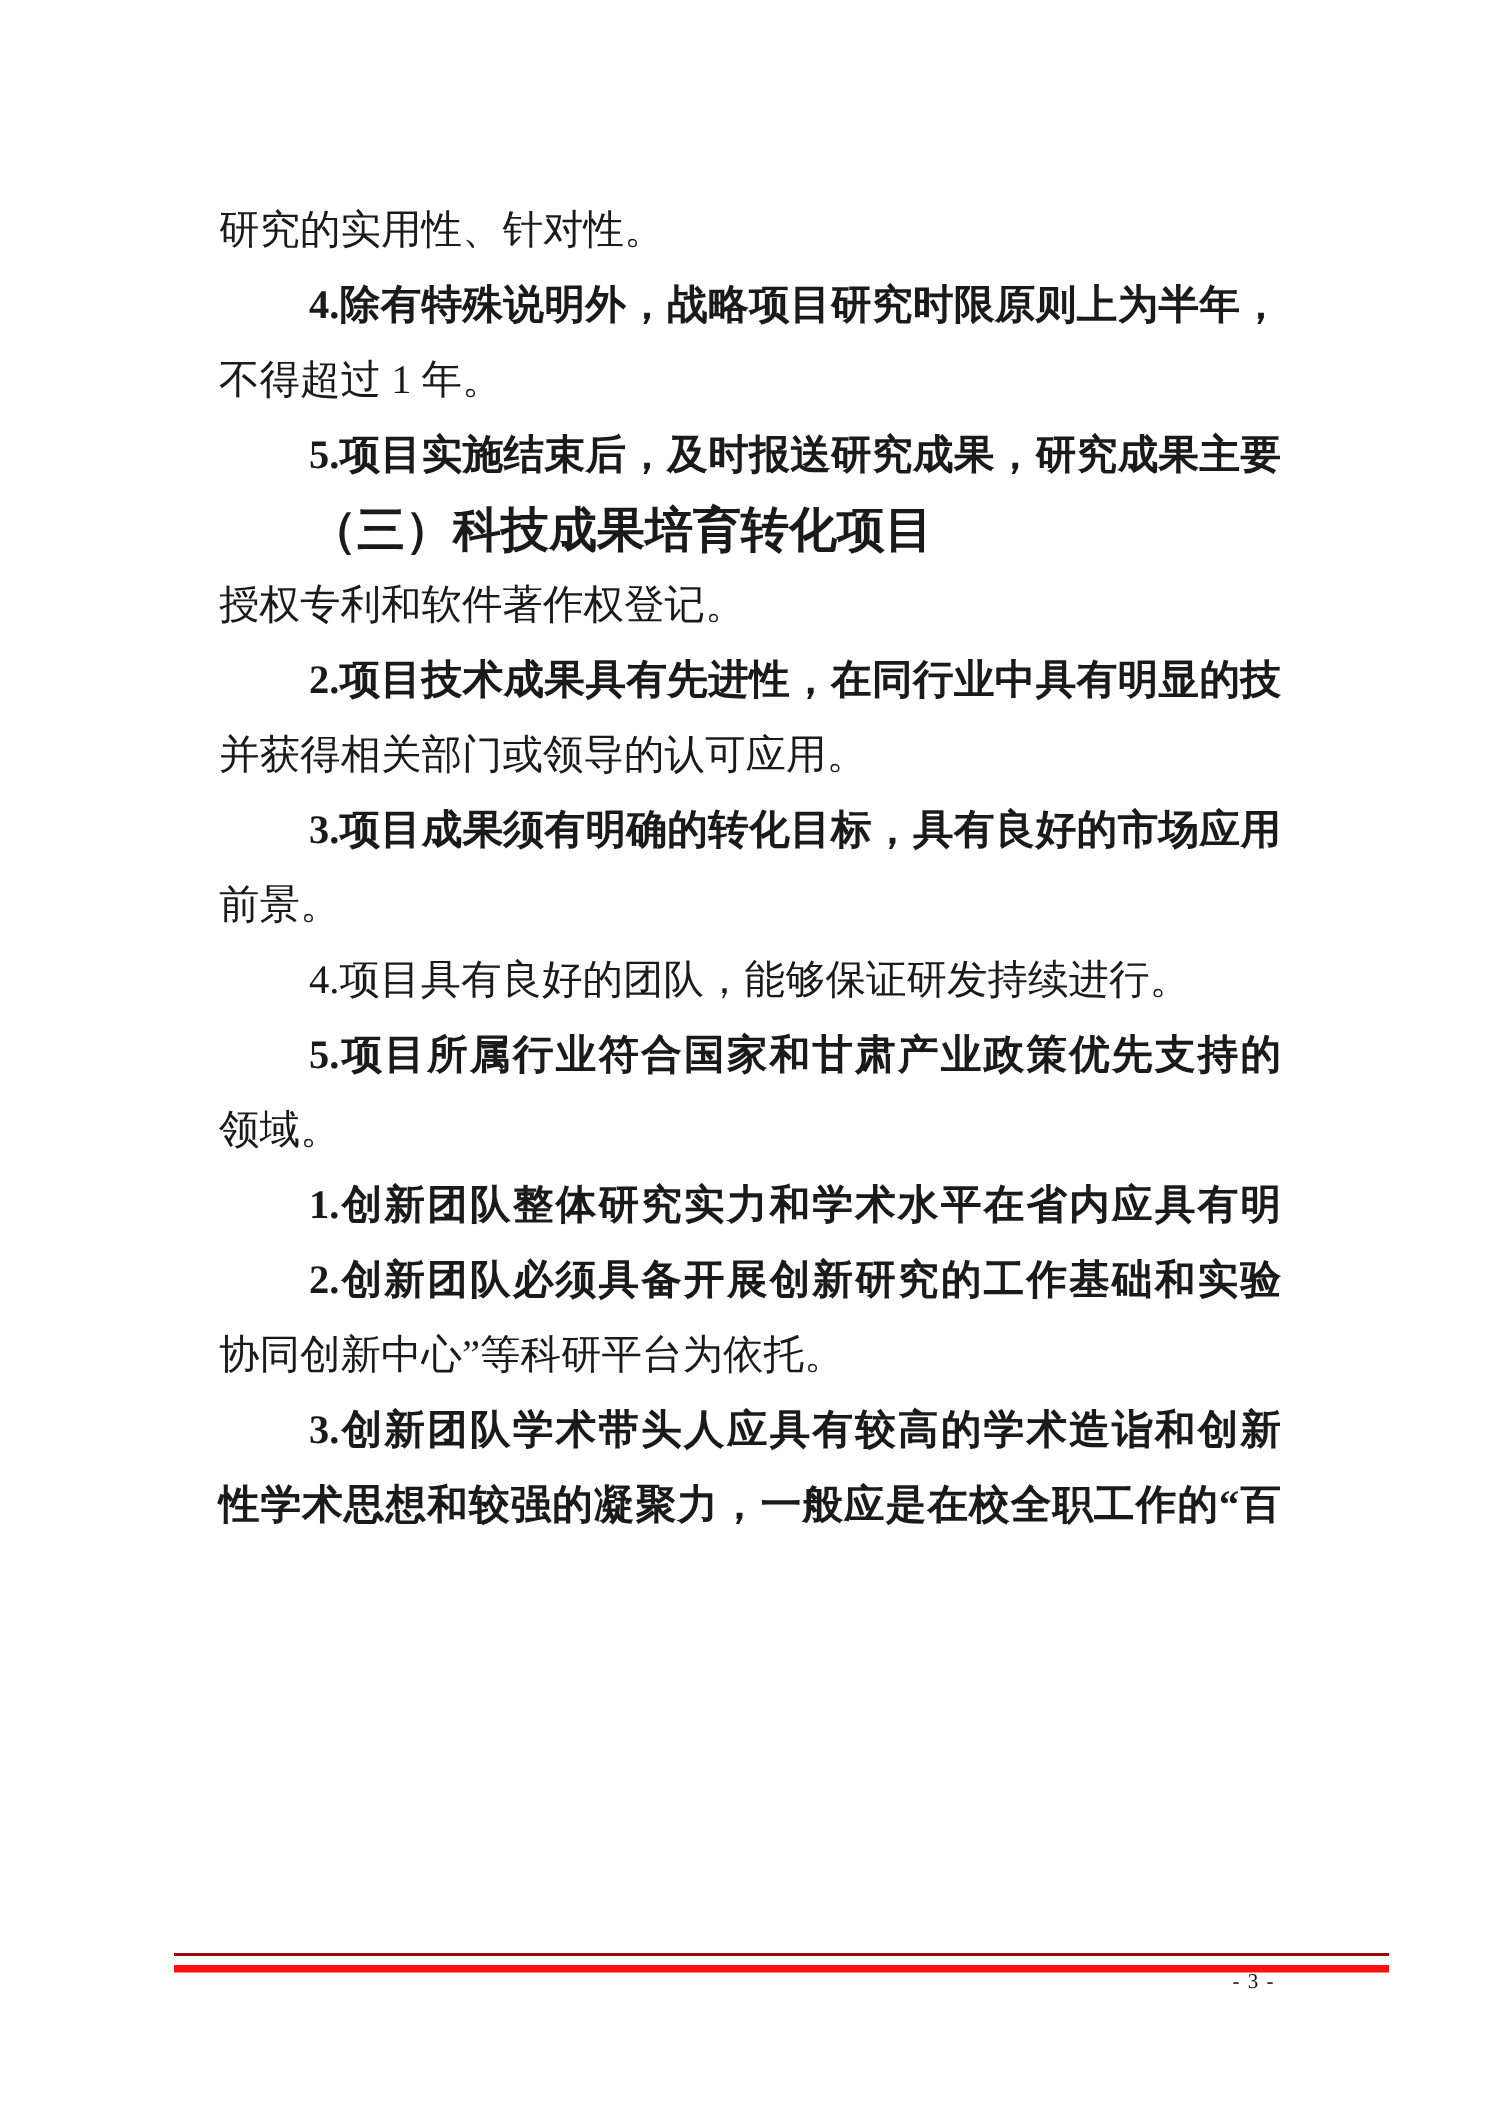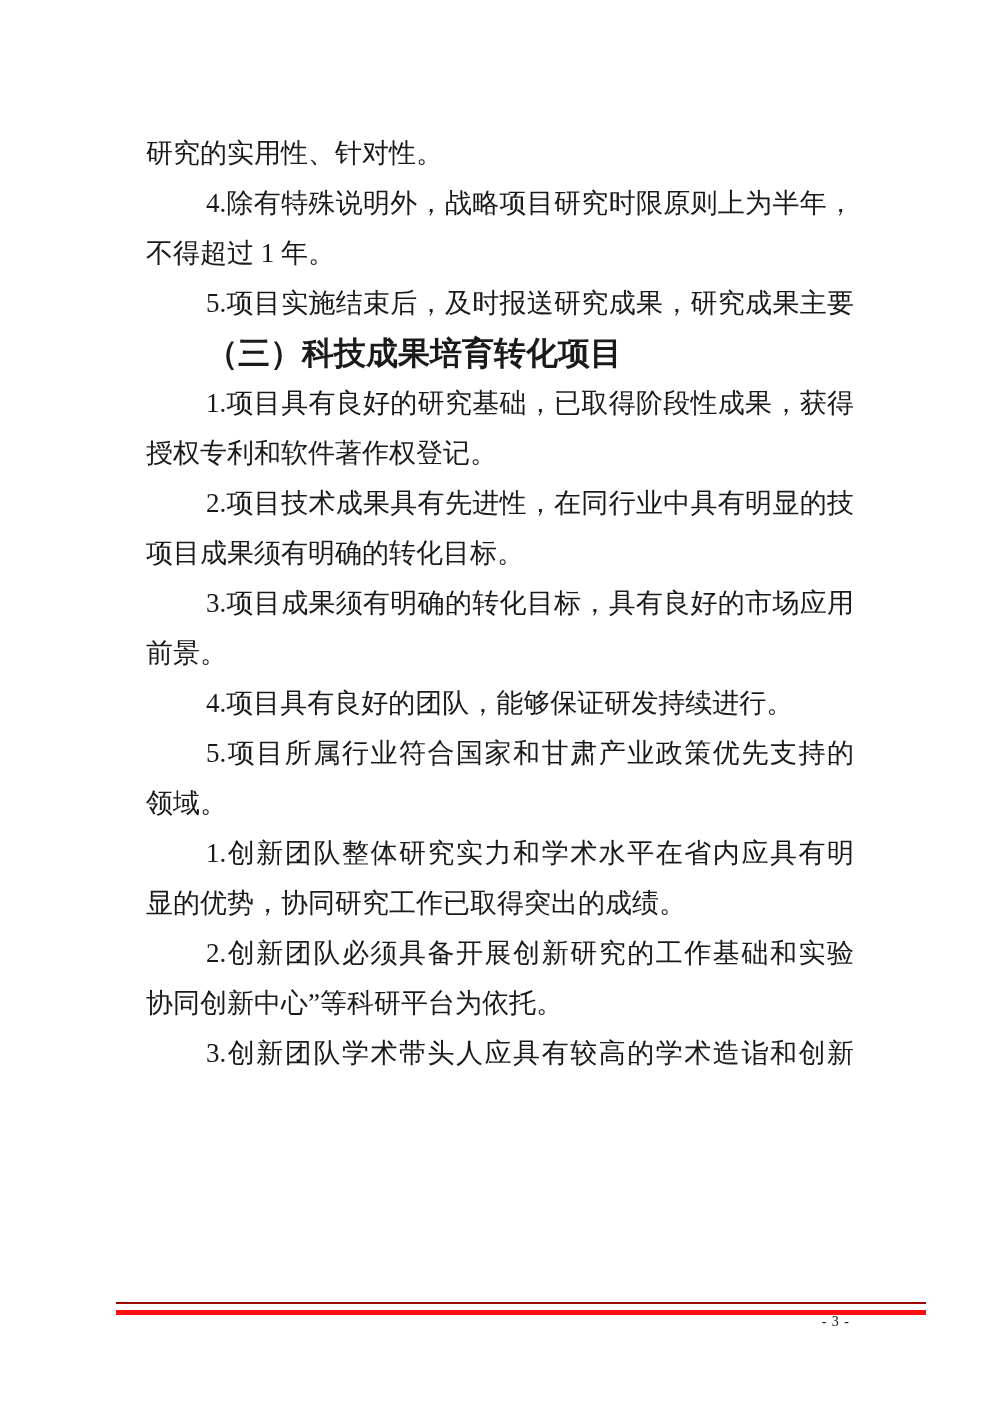--- a/index.html
+++ b/index.html
@@ -30,20 +30,21 @@
     overflow: visible;
     text-align: left;
   }
   .line.indent {
     text-indent: 60px;
   }
   .line.fill {
     text-align: justify;
     text-align-last: justify;
     text-justify: inter-character;
+    font-weight: bold;
   }
   .line.heading {
     font-family: "Liberation Sans", "DejaVu Sans", sans-serif;
     font-weight: 700;
     font-size: 32px;
   }
   .rule {
     position: absolute;
     left: 116px;
     width: 810px;
@@ -70,31 +71,30 @@
 </head>
 <body>
 
 <div class="page" style="background: rgb(255, 255, 255); color: rgb(26, 26, 26);">
   <main class="body-text">
       <div class="line">研究的实用性、针对性。</div>
       <div class="line indent fill">4.除有特殊说明外，战略项目研究时限原则上为半年，</div>
       <div class="line">不得超过 1 年。</div>
       <div class="line indent fill">5.项目实施结束后，及时报送研究成果，研究成果主要</div>
       <div class="line indent heading">（三）科技成果培育转化项目</div>
-      <div class="line indent fill">1.项目具有良好的研究基础，已取得阶段性成果，获得</div>
       <div class="line">授权专利和软件著作权登记。</div>
       <div class="line indent fill">2.项目技术成果具有先进性，在同行业中具有明显的技</div>
-      <div class="line">项目成果须有明确的转化目标。</div>
+      <div class="line">并获得相关部门或领导的认可应用。</div>
       <div class="line indent fill">3.项目成果须有明确的转化目标，具有良好的市场应用</div>
       <div class="line">前景。</div>
       <div class="line indent">4.项目具有良好的团队，能够保证研发持续进行。</div>
       <div class="line indent fill">5.项目所属行业符合国家和甘肃产业政策优先支持的</div>
       <div class="line">领域。</div>
       <div class="line indent fill">1.创新团队整体研究实力和学术水平在省内应具有明</div>
-      <div class="line">显的优势，协同研究工作已取得突出的成绩。</div>
       <div class="line indent fill">2.创新团队必须具备开展创新研究的工作基础和实验</div>
       <div class="line">协同创新中心”等科研平台为依托。</div>
       <div class="line indent fill">3.创新团队学术带头人应具有较高的学术造诣和创新</div>
+      <div class="line fill">性学术思想和较强的凝聚力，一般应是在校全职工作的“百</div>
     </main>
   <div class="rule rule-thin" style="background: rgb(156, 6, 6);"></div>
   <div class="rule rule-thick" style="background: rgb(251, 15, 15);"></div>
   <div class="page-number">- 3 -</div>
 </div>
 
 </body></html>

